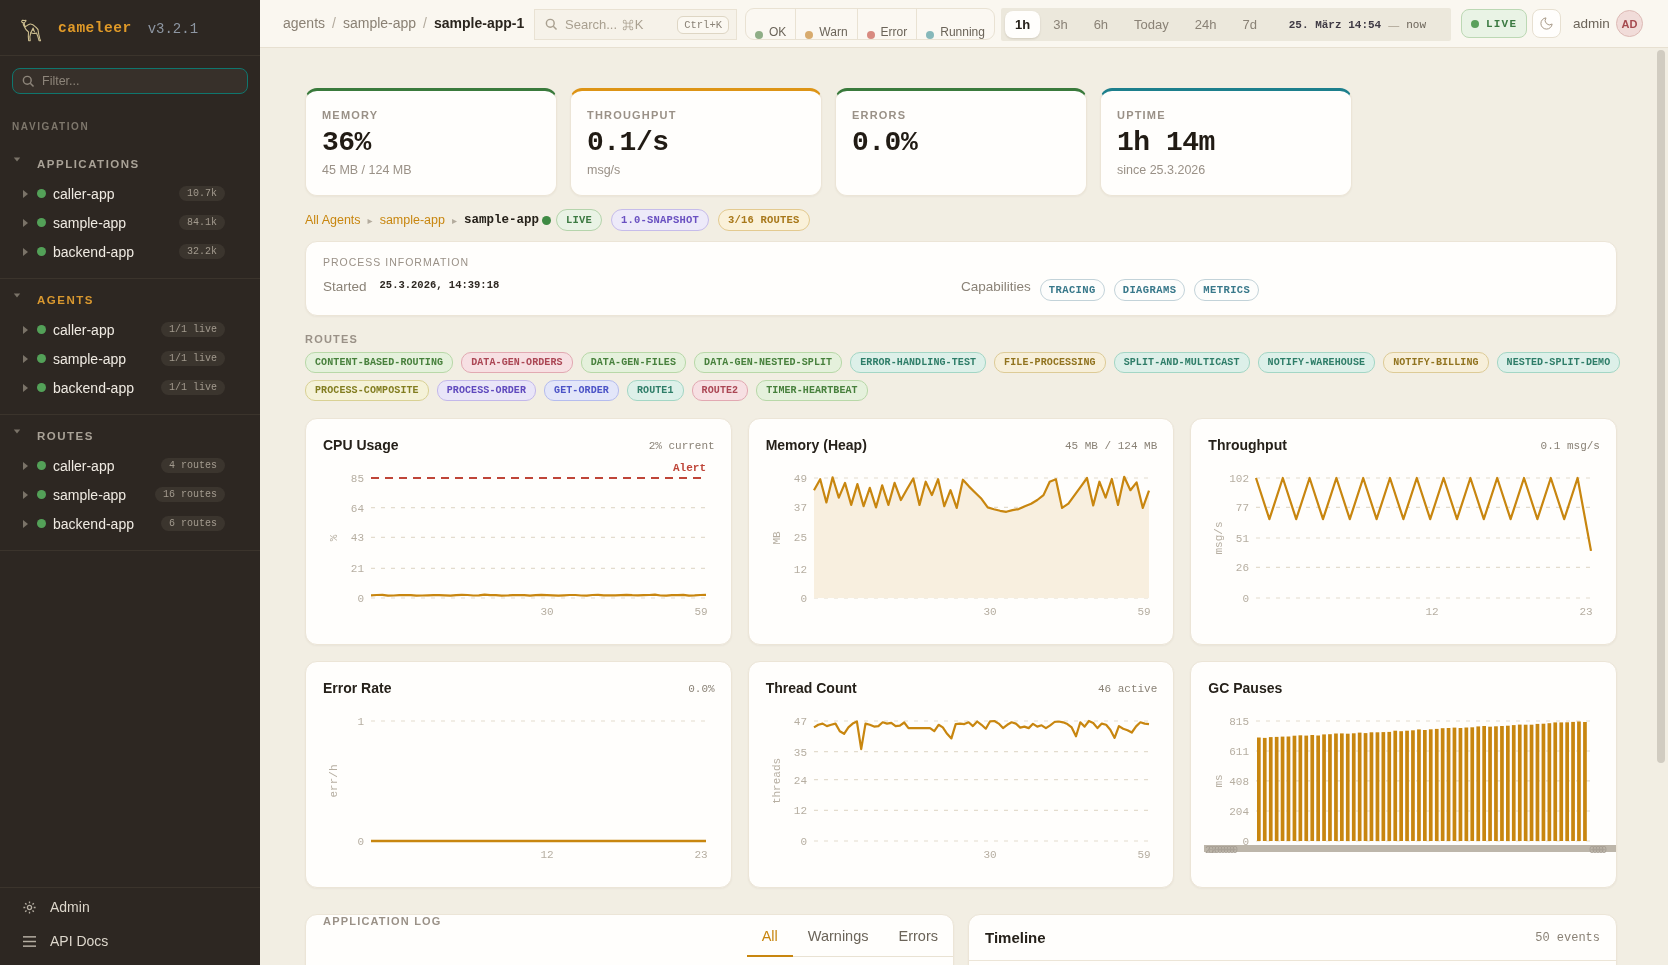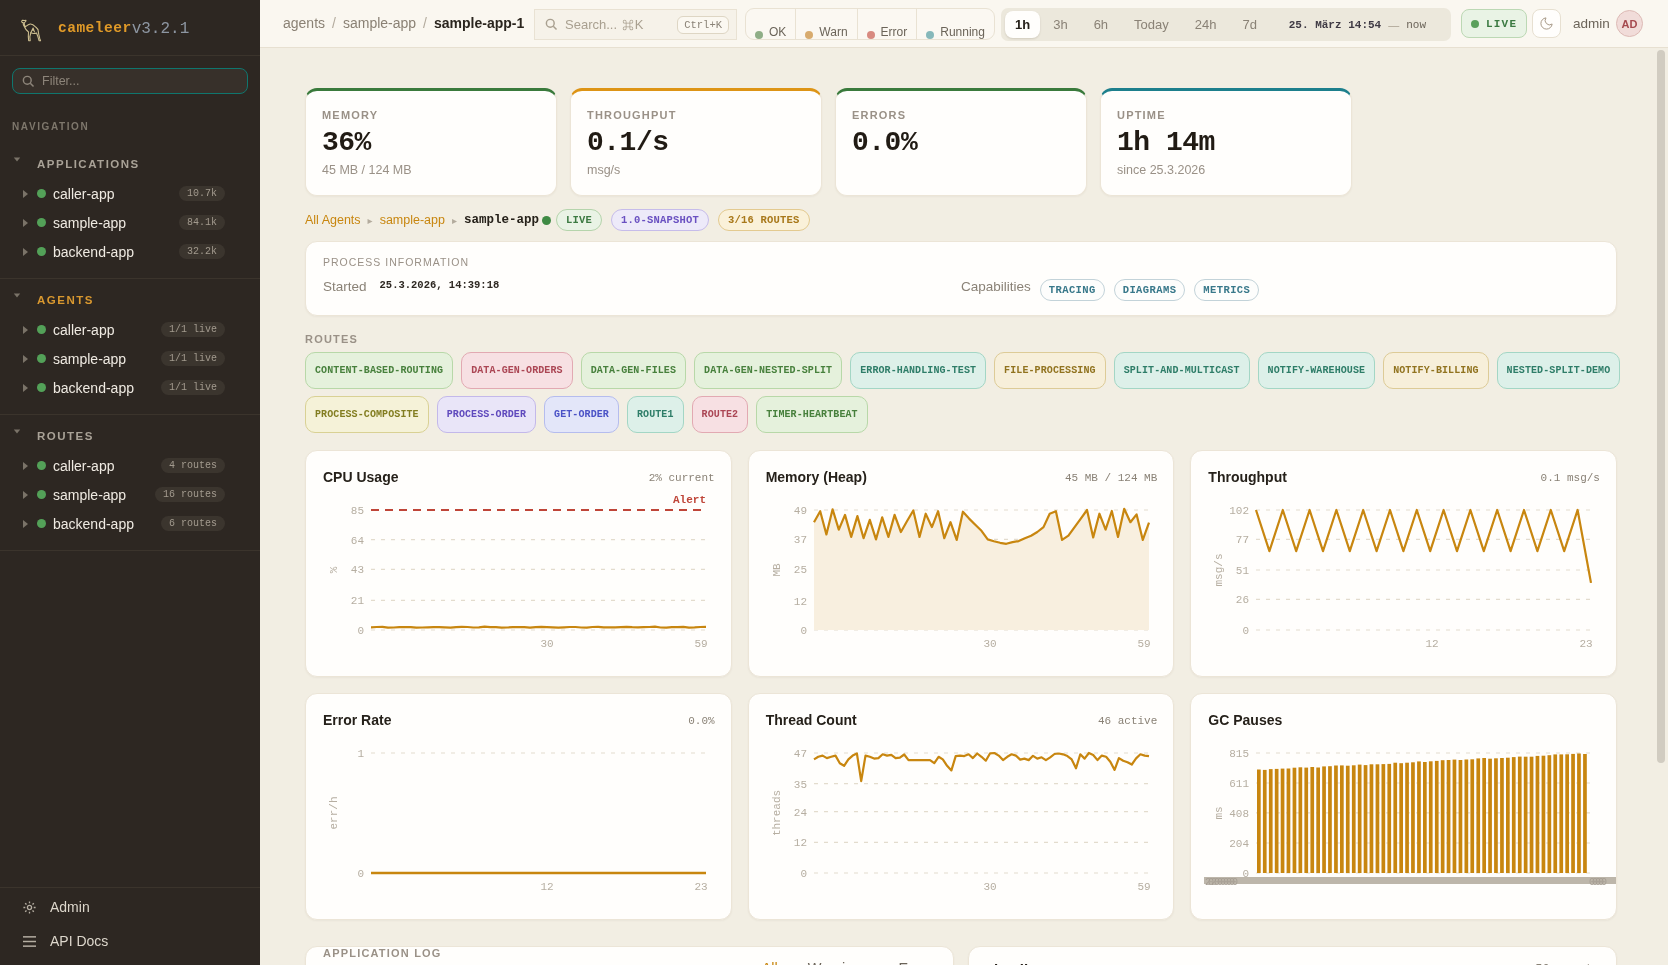--- a/index.html
+++ b/index.html
@@ -1,21 +1,21 @@
 <!DOCTYPE html>
 <html><head><meta charset="utf-8"><title>cameleer</title>
 <style>
 *{margin:0;padding:0;box-sizing:border-box}
 html,body{width:1668px;height:965px;overflow:hidden}
 body{font-family:"Liberation Sans",sans-serif;background:#f2eee3;position:relative}
 
 .sb{position:absolute;left:0;top:0;width:260px;height:965px;background:#2d2722;color:#e8e2d8;z-index:5}
 .sb-logo{height:56px;display:flex;align-items:center;padding:0 20px;border-bottom:1px solid #3b342c}
 .sb-logo .name{font-family:"Liberation Mono",monospace;font-weight:bold;font-size:14.5px;color:#e09a28;margin-left:12px;letter-spacing:0.5px}
-.sb-logo .ver{font-family:"Liberation Mono",monospace;font-size:16px;color:#8d96a2;margin-left:0;margin-top:2px}
+.sb-logo .ver{font-family:"Liberation Mono",monospace;font-size:14px;color:#8d96a2;margin-left:16px;margin-top:2px}
 .filter{margin:12px 12px 0 12px;height:26px;background:#37302a;border:1px solid #0f766e;border-radius:8px;display:flex;align-items:center;padding:0 9px;color:#8d857a;font-size:12.5px}
 .filter svg{margin-right:7px}
 .navlab{margin:27px 0 0 12px;font-size:10px;font-weight:bold;letter-spacing:1.6px;color:#7e776c}
 .sec{padding:0}
 .sec-h{display:flex;align-items:center;height:30px;margin-top:6px;padding-left:13px;font-size:11.5px;font-weight:bold;letter-spacing:1.5px;color:#a9a297}
 .sec-h.orange{color:#d9982f}
 .sec-h .car{width:0;height:0;border-left:4px solid transparent;border-right:4px solid transparent;border-top:5px solid #7a7368;margin-right:16px;transform:translateY(-5px) scale(.8)}
 .row{display:flex;align-items:center;height:29px;padding-left:23px;padding-right:35px;font-size:14px;color:#efeae2}
 .row .car{width:0;height:0;border-top:4px solid transparent;border-bottom:4px solid transparent;border-left:5px solid #7a7368;margin-right:9px}
 .row .dot{width:9px;height:9px;border-radius:50%;background:#53a158;margin-right:7px}
@@ -29,21 +29,21 @@
 .crumbs{position:absolute;left:23px;top:15px;font-size:14px;color:#8a8174;white-space:nowrap}
 .crumbs .sep{margin:0 7px;color:#b3ab9d}
 .crumbs b{color:#2a251e;font-weight:bold}
 .search{position:absolute;left:274px;top:9px;width:203px;height:31px;background:#f6f2e9;border:1px solid #e9e2d3;border-radius:0;display:flex;align-items:center;padding:0 7px 0 10px;color:#a9a090;font-size:13px}
 .search .ph{margin-left:7px;white-space:nowrap}
 .search .kbd{margin-left:auto;border:1px solid #ded6c4;background:#fbf8f1;border-radius:6px;font-family:"Liberation Mono",monospace;font-size:10.5px;color:#8a8276;padding:2px 6px}
 .legend{position:absolute;left:485px;top:8px;display:flex;height:32px;border:1px solid #e9e2d3;background:#fbf8f2;border-radius:9px;overflow:hidden}
 .legend .li{display:flex;align-items:flex-end;padding:0 9px;font-size:12px;color:#6b6459;border-right:1px solid #e9e2d3}
 .legend .li:last-child{border-right:none}
 .legend .ld{width:8px;height:8px;border-radius:50%;margin-right:6px}
-.seg{position:absolute;left:741px;top:8px;display:flex;align-items:center;height:33px;width:450px;background:#ece8dc;border-radius:7px;padding:8px 4px;white-space:nowrap}
+.seg{position:absolute;left:741px;top:8px;display:flex;align-items:center;height:33px;width:450px;background:#ece8dc;border-radius:2px;padding:8px 4px;white-space:nowrap}
 .seg .sbtn{padding:6px 13px;font-size:13px;color:#8a8276;border-radius:8px}
 .seg .sbtn.on{background:#fffefc;color:#26211a;font-weight:bold;box-shadow:0 1px 2px rgba(60,50,30,.15);padding:6px 10px}
 .seg .date{font-family:"Liberation Mono",monospace;font-size:11px;color:#3f3a44;font-weight:bold;margin-left:auto}
 .seg .dash{color:#a9a090;margin:0 7px;font-size:11px}
 .seg .now{font-family:"Liberation Mono",monospace;font-size:11px;color:#6b6459;margin-right:21px}
 .live{position:absolute;left:1201px;top:9px;height:29px;background:#e9f3e5;border:1px solid #bcd8b4;border-radius:8px;display:flex;align-items:center;padding:0 9px}
 .live .ld{width:8px;height:8px;border-radius:50%;background:#5ba05c;margin-right:7px}
 .live span{font-family:"Liberation Mono",monospace;font-size:11px;font-weight:bold;color:#3c7a42;letter-spacing:1.2px}
 .moonb{position:absolute;left:1272px;top:9px;width:29px;height:29px;border:1px solid #e7e0d1;background:#fffefc;border-radius:8px;display:flex;align-items:center;justify-content:center}
 .uname{position:absolute;left:1313px;top:16px;font-size:13.5px;color:#6b6459}
@@ -67,21 +67,21 @@
 .p-live{background:#e9f3e5;border:1px solid #b5d4ac;color:#3c7a42;margin-right:9px}
 .p-snap{background:#edeaf9;border:1px solid #c6bcea;color:#6a51c1;margin-right:9px}
 .p-routes{background:#faf1d9;border:1px solid #e3ca90;color:#a8781a}
 .proc{margin-top:10px;background:#fffefc;border:1px solid #ece5d7;border-radius:12px;height:75px;padding:14px 17px;display:grid;grid-template-columns:1fr 1fr;box-shadow:0 1px 2px rgba(80,65,40,.05)}
 .proc .ptit{grid-column:1 / 3;font-size:10.5px;font-weight:normal;letter-spacing:1px;color:#9a9187}
 .proc .prow{display:flex;align-items:flex-start;margin-top:10px;font-size:13.5px;color:#8a8276}
 .proc .pdate{font-family:"Liberation Mono",monospace;font-size:10.5px;color:#2e2822;margin-left:13px;font-weight:bold}
 .cap-pill{display:inline-flex;font-family:"Liberation Mono",monospace;font-size:10.5px;font-weight:bold;letter-spacing:0.4px;color:#38788a;background:#fdfdfc;border:1px solid #c3d3d9;border-radius:11px;padding:4px 8px;margin-left:9px}
 .rt-lab{margin-top:17px;font-size:11px;font-weight:bold;letter-spacing:1.2px;color:#9a9187}
 .rt-row{margin-top:7px;display:flex;gap:8px}
-.rpill{display:inline-flex;font-family:"Liberation Mono",monospace;font-size:10px;font-weight:bold;letter-spacing:0.1px;border-radius:10px;padding:12px 9px;white-space:nowrap}
+.rpill{display:inline-flex;font-family:"Liberation Mono",monospace;font-size:10px;font-weight:bold;letter-spacing:0.1px;border-radius:10px;padding:4px 9px;white-space:nowrap}
 .c-green{background:#e5f1dc;border:1px solid #b8d8a8;color:#47803c}
 .c-pink{background:#f7e0e3;border:1px solid #e2a9b2;color:#ab4654}
 .c-teal{background:#ddf0e9;border:1px solid #a3d6c5;color:#2e7d68}
 .c-tan{background:#f7efda;border:1px solid #ddcb97;color:#91731f}
 .c-purp{background:#e9e5f8;border:1px solid #c3b8ea;color:#5f49bd}
 .c-blue{background:#e3e6f9;border:1px solid #b5bcee;color:#4a52c6}
 .c-yell{background:#f5f2d8;border:1px solid #d9d194;color:#827d20}
 .charts{margin-top:17px;display:grid;grid-template-columns:repeat(3,1fr);gap:16px}
 .chart{position:relative;height:227px;background:#fffefc;border:1px solid #ece5d7;border-radius:12px;box-shadow:0 1px 2px rgba(80,65,40,.05)}
 .chart .ct{position:absolute;left:17px;top:18px;font-size:14px;font-weight:bold;color:#26211a;letter-spacing:0px}

